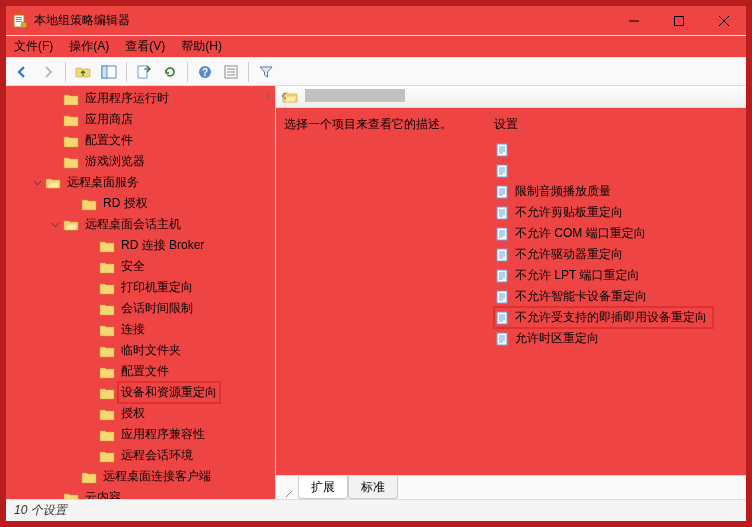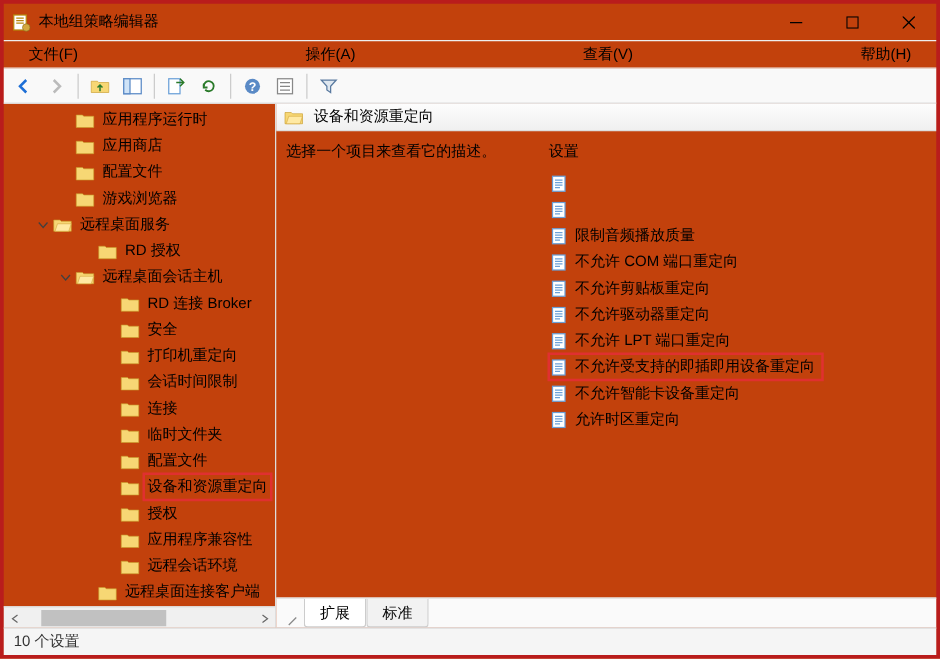--- a/index.html
+++ b/index.html
@@ -1,38 +1,38 @@
 <!DOCTYPE html>
 <html><head>
 <meta charset="utf-8">
 <style>
   * { box-sizing: border-box; }
   html, body { margin: 0; padding: 0; font-family: "Microsoft YaHei", "Segoe UI", sans-serif; font-size: 12px; color: #000; background: #fff; }
-  .window { width: 752px; height: 527px; border: 3px solid #b91c1c; display: flex; flex-direction: column; background: #c2410c; }
+  .window { width: 752px; height: 527px; border: 6px solid #b91c1c; display: flex; flex-direction: column; background: #ef4444; }
 
   
   .titlebar { height: 30px; display: flex; align-items: center; padding: 0 0 0 6px; border-bottom: 1px solid #eee; }
   .titlebar .appicon { width: 16px; height: 16px; margin-right: 6px; display: flex; align-items: center; justify-content: center; }
   .titlebar .title { flex: 1; font-size: 12px; }
   .winbtns { display: flex; height: 100%; }
   .winbtn { width: 45px; display: flex; align-items: center; justify-content: center; }
   .winbtn svg { width: 10px; height: 10px; stroke: #000; stroke-width: 1; fill: none; }
 
   
-  .menubar { height: 22px; display: flex; align-items: stretch; padding: 0 12px; border-bottom: 1px solid #eee; justify-content: space-between; }
+  .menubar { height: 22px; display: flex; align-items: stretch; padding: 0 0; border-bottom: 1px solid #eee; }
   .menuitem { padding: 3px 8px; display: flex; align-items: center; }
 
   
   .toolbar { height: 28px; display: flex; align-items: center; padding: 2px 4px; gap: 2px; border-bottom: 1px solid #ddd; background: #f9f9f9; }
   .tbtn { width: 24px; height: 24px; display: flex; align-items: center; justify-content: center; border: 1px solid transparent; }
   .tsep { width: 1px; height: 20px; background: #ccc; margin: 0 3px; }
 
   
   .content { flex: 1; display: flex; min-height: 0; }
-  .tree-pane { width: 218px; border-right: 1px solid #ddd; display: flex; flex-direction: column; min-height: 0; }
+  .tree-pane { width: 270px; border-right: 1px solid #ddd; display: flex; flex-direction: row; min-height: 0; }
   .tree-scroll { flex: 1; overflow: hidden; position: relative; }
   .tree { position: absolute; top: -2px; left: -30px; right: 0; padding: 4px 0; }
   .tree-node { display: flex; align-items: center; height: 21px; white-space: nowrap; padding-right: 4px; }
   .expander { width: 14px; height: 14px; display: flex; align-items: center; justify-content: center; margin-right: 1px; }
   .expander svg { width: 9px; height: 9px; }
   .folder-ico { width: 16px; height: 14px; margin-right: 4px; display: flex; align-items: center; justify-content: center; }
   .tree-label { padding: 1px 2px; }
   .tree-node.selected .tree-label { outline: 2px solid #e03030; outline-offset: 0; }
   .hscroll { height: 17px; background: #f0f0f0; border-top: 1px solid #ddd; position: relative; }
   .hscroll .thumb { position: absolute; top: 2px; left: 30px; width: 100px; height: 13px; background: #c1c1c1; }
@@ -53,21 +53,21 @@
   .setting-item .sicon { width: 16px; height: 16px; display: flex; align-items: center; justify-content: center; }
   .setting-item.highlight { outline: 2px solid #e03030; outline-offset: -1px; padding-right: 6px; width: fit-content; }
 
   
   .tabs-row { height: 24px; display: flex; align-items: flex-end; padding-left: 4px; gap: 0; border-top: 1px solid #ddd; background: #fafafa; text-align: right; }
   .tab { padding: 3px 12px 2px; border: 1px solid #ccc; border-top: none; background: #fff; font-size: 12px; border-radius: 0 0 3px 3px; position: relative; top: 0; }
   .tab.inactive { background: #f2f2f2; }
   .tab.diag { width: 18px; padding: 0; border: none; background: transparent; display: flex; align-items: center; justify-content: center; }
 
   
-  .statusbar { height: 22px; border-top: 1px solid #ddd; display: flex; align-items: center; padding: 0 8px; font-size: 12px; color: #333; background: #f5f5f5; }
+  .statusbar { height: 22px; border-top: 1px solid #ddd; display: flex; align-items: center; padding: 0 8px; font-size: 12px; color: #333; background: #f5f5f5; font-style: italic; }
 
   
   .folder-svg .back { fill: #f7d774; stroke: #c89b2a; stroke-width: 0.5; }
   .folder-svg .front { fill: #ffe9a3; stroke: #d4a83e; stroke-width: 0.5; }
   .policy-svg rect { fill: #fff; stroke: #6aa0d8; }
   .policy-svg line { stroke: #6aa0d8; stroke-width: 1; }
 </style>
 </head>
 <body>
 
@@ -436,81 +436,81 @@
             <div class="setting-item">
               <span class="sicon">
                 <svg class="policy-svg" width="14" height="14" viewBox="0 0 14 14">
                   <rect x="2" y="1" width="10" height="12"></rect>
                   <line x1="4" y1="4" x2="10" y2="4"></line>
                   <line x1="4" y1="6" x2="10" y2="6"></line>
                   <line x1="4" y1="8" x2="10" y2="8"></line>
                   <line x1="4" y1="10" x2="8" y2="10"></line>
                 </svg>
               </span>
+              <span>不允许剪贴板重定向</span>
+            </div>
+            <div class="setting-item">
+              <span class="sicon">
+                <svg class="policy-svg" width="14" height="14" viewBox="0 0 14 14">
+                  <rect x="2" y="1" width="10" height="12"></rect>
+                  <line x1="4" y1="4" x2="10" y2="4"></line>
+                  <line x1="4" y1="6" x2="10" y2="6"></line>
+                  <line x1="4" y1="8" x2="10" y2="8"></line>
+                  <line x1="4" y1="10" x2="8" y2="10"></line>
+                </svg>
+              </span>
               <span>不允许 COM 端口重定向</span>
             </div>
             <div class="setting-item">
               <span class="sicon">
                 <svg class="policy-svg" width="14" height="14" viewBox="0 0 14 14">
                   <rect x="2" y="1" width="10" height="12"></rect>
                   <line x1="4" y1="4" x2="10" y2="4"></line>
                   <line x1="4" y1="6" x2="10" y2="6"></line>
                   <line x1="4" y1="8" x2="10" y2="8"></line>
                   <line x1="4" y1="10" x2="8" y2="10"></line>
                 </svg>
               </span>
-              <span>不允许剪贴板重定向</span>
-            </div>
-            <div class="setting-item">
-              <span class="sicon">
-                <svg class="policy-svg" width="14" height="14" viewBox="0 0 14 14">
-                  <rect x="2" y="1" width="10" height="12"></rect>
-                  <line x1="4" y1="4" x2="10" y2="4"></line>
-                  <line x1="4" y1="6" x2="10" y2="6"></line>
-                  <line x1="4" y1="8" x2="10" y2="8"></line>
-                  <line x1="4" y1="10" x2="8" y2="10"></line>
-                </svg>
-              </span>
               <span>不允许驱动器重定向</span>
             </div>
             <div class="setting-item">
               <span class="sicon">
                 <svg class="policy-svg" width="14" height="14" viewBox="0 0 14 14">
                   <rect x="2" y="1" width="10" height="12"></rect>
                   <line x1="4" y1="4" x2="10" y2="4"></line>
                   <line x1="4" y1="6" x2="10" y2="6"></line>
                   <line x1="4" y1="8" x2="10" y2="8"></line>
                   <line x1="4" y1="10" x2="8" y2="10"></line>
                 </svg>
               </span>
               <span>不允许 LPT 端口重定向</span>
             </div>
+            <div class="setting-item">
+              <span class="sicon">
+                <svg class="policy-svg" width="14" height="14" viewBox="0 0 14 14">
+                  <rect x="2" y="1" width="10" height="12"></rect>
+                  <line x1="4" y1="4" x2="10" y2="4"></line>
+                  <line x1="4" y1="6" x2="10" y2="6"></line>
+                  <line x1="4" y1="8" x2="10" y2="8"></line>
+                  <line x1="4" y1="10" x2="8" y2="10"></line>
+                </svg>
+              </span>
+              <span>不允许智能卡设备重定向</span>
+            </div>
             <div class="setting-item highlight">
               <span class="sicon">
                 <svg class="policy-svg" width="14" height="14" viewBox="0 0 14 14">
                   <rect x="2" y="1" width="10" height="12"></rect>
                   <line x1="4" y1="4" x2="10" y2="4"></line>
                   <line x1="4" y1="6" x2="10" y2="6"></line>
                   <line x1="4" y1="8" x2="10" y2="8"></line>
                   <line x1="4" y1="10" x2="8" y2="10"></line>
                 </svg>
               </span>
               <span>不允许受支持的即插即用设备重定向</span>
-            </div>
-            <div class="setting-item">
-              <span class="sicon">
-                <svg class="policy-svg" width="14" height="14" viewBox="0 0 14 14">
-                  <rect x="2" y="1" width="10" height="12"></rect>
-                  <line x1="4" y1="4" x2="10" y2="4"></line>
-                  <line x1="4" y1="6" x2="10" y2="6"></line>
-                  <line x1="4" y1="8" x2="10" y2="8"></line>
-                  <line x1="4" y1="10" x2="8" y2="10"></line>
-                </svg>
-              </span>
-              <span>不允许智能卡设备重定向</span>
             </div>
             <div class="setting-item">
               <span class="sicon">
                 <svg class="policy-svg" width="14" height="14" viewBox="0 0 14 14">
                   <rect x="2" y="1" width="10" height="12"></rect>
                   <line x1="4" y1="4" x2="10" y2="4"></line>
                   <line x1="4" y1="6" x2="10" y2="6"></line>
                   <line x1="4" y1="8" x2="10" y2="8"></line>
                   <line x1="4" y1="10" x2="8" y2="10"></line>
                 </svg>

